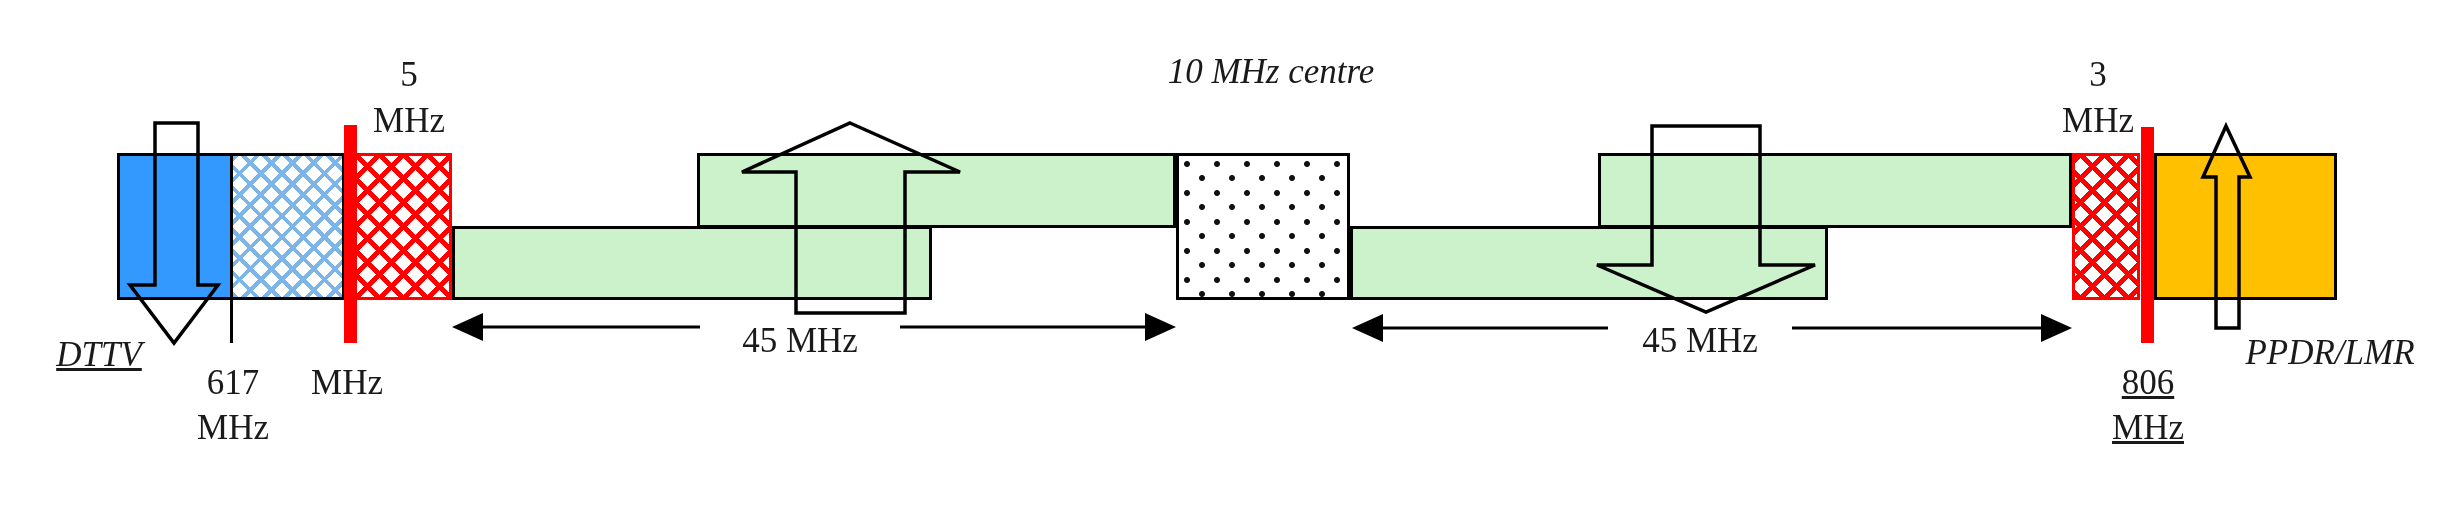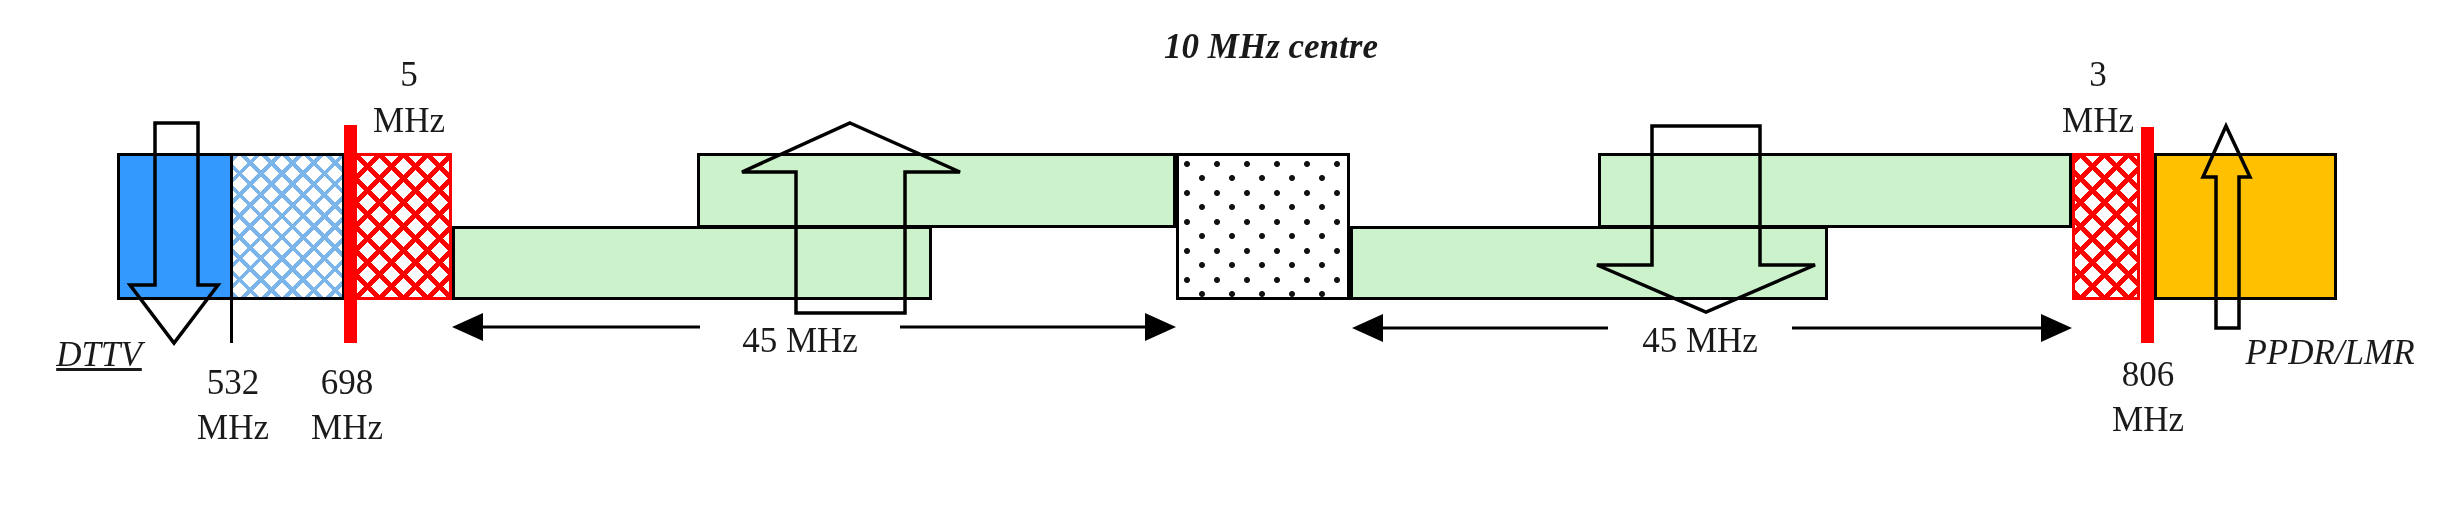--- a/index.html
+++ b/index.html
@@ -43,24 +43,24 @@
   
   #overlay{position:absolute;left:0;top:0;width:2462px;height:514px;z-index:10;pointer-events:none;}
   .hollow-arrow{fill:none;stroke:#000;stroke-width:3.5;stroke-linejoin:miter;}
   .span-line{stroke:#000;stroke-width:3;}
   .span-head{fill:#000;stroke:none;}
   
   .lbl{position:absolute;text-align:center;font-size:35px;line-height:46px;z-index:20;white-space:nowrap;}
   .italic{font-style:italic;}
   #lbl-5mhz{left:319px;top:52px;width:180px;}
   #lbl-3mhz{left:2008px;top:52px;width:180px;}
-  #lbl-gap{left:1101px;top:20px;width:340px;line-height:53px;font-weight:bold;}
+  #lbl-gap{left:1101px;top:45px;width:340px;line-height:53px;}
   #lbl-694{left:143px;top:360px;width:180px;line-height:45px;}
   #lbl-698{left:257px;top:360px;width:180px;line-height:45px;}
-  #lbl-806{left:2058px;top:352px;width:180px;line-height:45px;}
+  #lbl-806{left:2058px;top:360px;width:180px;line-height:45px;text-decoration:underline;}
   #lbl-dttv{left:9px;top:336px;width:180px;line-height:38px;text-decoration:underline;}
   #lbl-ppdr{left:2170px;top:334px;width:320px;line-height:38px;}
   #lbl-span-left{left:690px;top:322px;width:220px;line-height:38px;}
   #lbl-span-right{left:1590px;top:322px;width:220px;line-height:38px;}
 </style>
 </head>
 <body>
 
 <div id="canvas">
 
@@ -104,25 +104,24 @@
     <div>MHz</div>
   </div>
   <div class="lbl" id="lbl-3mhz">
     <div>3</div>
     <div>MHz</div>
   </div>
   <div class="lbl italic" id="lbl-gap">
     <div>10 MHz centre</div>
   </div>
   <div class="lbl" id="lbl-694">
-    <div>532</div>
+    <div>617</div>
     <div>MHz</div>
   </div>
   <div class="lbl" id="lbl-698">
-    <div>698</div>
     <div>MHz</div>
   </div>
   <div class="lbl" id="lbl-806">
     <div>806</div>
     <div>MHz</div>
   </div>
   <div class="lbl italic" id="lbl-dttv">DTTV</div>
   <div class="lbl italic" id="lbl-ppdr">PPDR/LMR</div>
   <div class="lbl" id="lbl-span-left">45 MHz</div>
   <div class="lbl" id="lbl-span-right">45 MHz</div>

